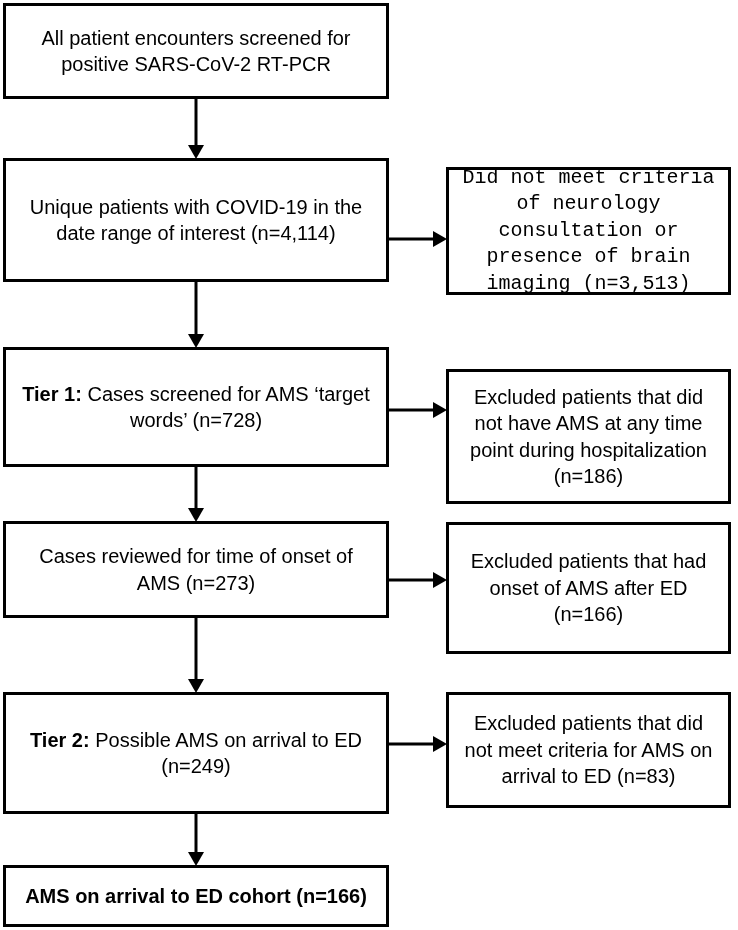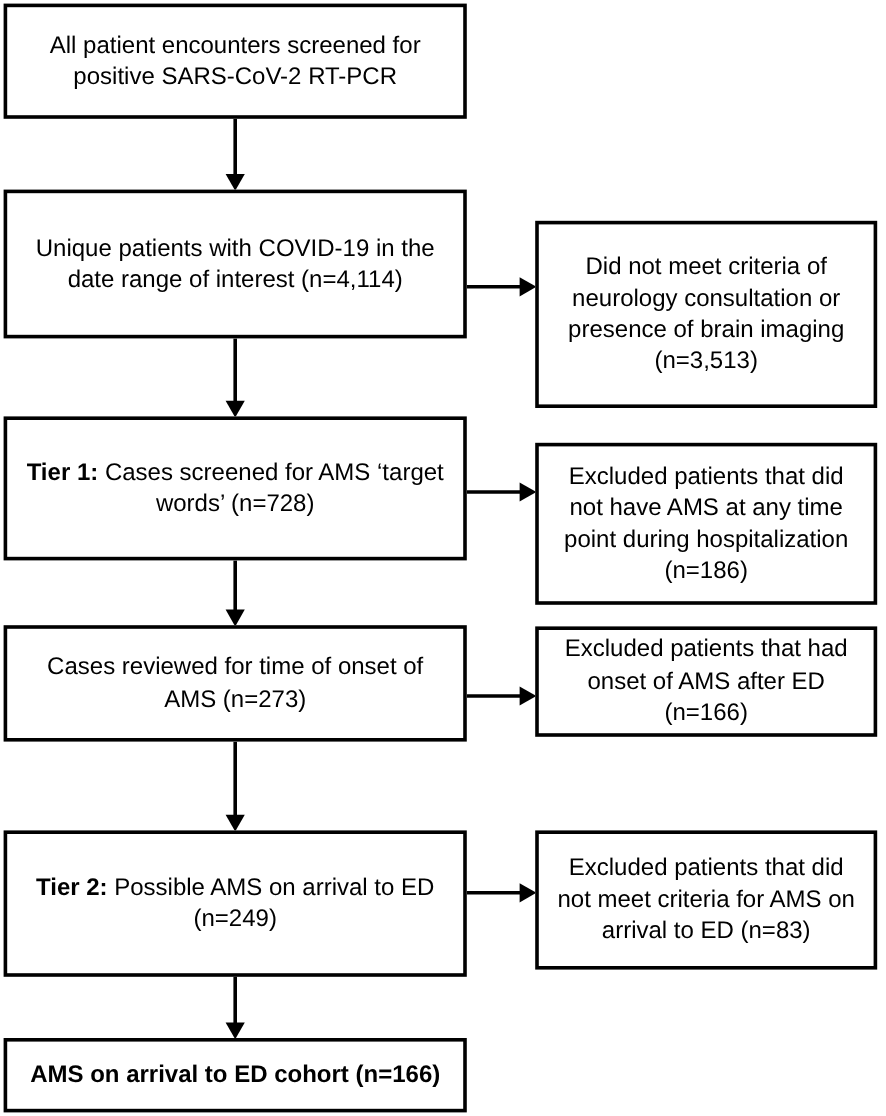--- a/index.html
+++ b/index.html
@@ -48,23 +48,23 @@
   
   .node.excl { left: 446px; width: 285px; }
 
   .n1 { top: 3px;   height: 96px; }
   .n2 { top: 158px; height: 124px; }
   .n3 { top: 347px; height: 120px; }
   .n4 { top: 521px; height: 97px; }
   .n5 { top: 692px; height: 122px; }
   .n6 { top: 865px; height: 62px; }
 
-  .e1 { top: 184px; height: 156px; }
+  .e1 { top: 167px; height: 128px; font-family: Liberation Mono, monospace; }
   .e2 { top: 369px; height: 135px; }
-  .e3 { top: 522px; height: 92px; }
+  .e3 { top: 522px; height: 132px; }
   .e4 { top: 692px; height: 116px; }
 
   svg.connectors {
     position: absolute;
     left: 0;
     top: 0;
     width: 738px;
     height: 930px;
     pointer-events: none;
   }

